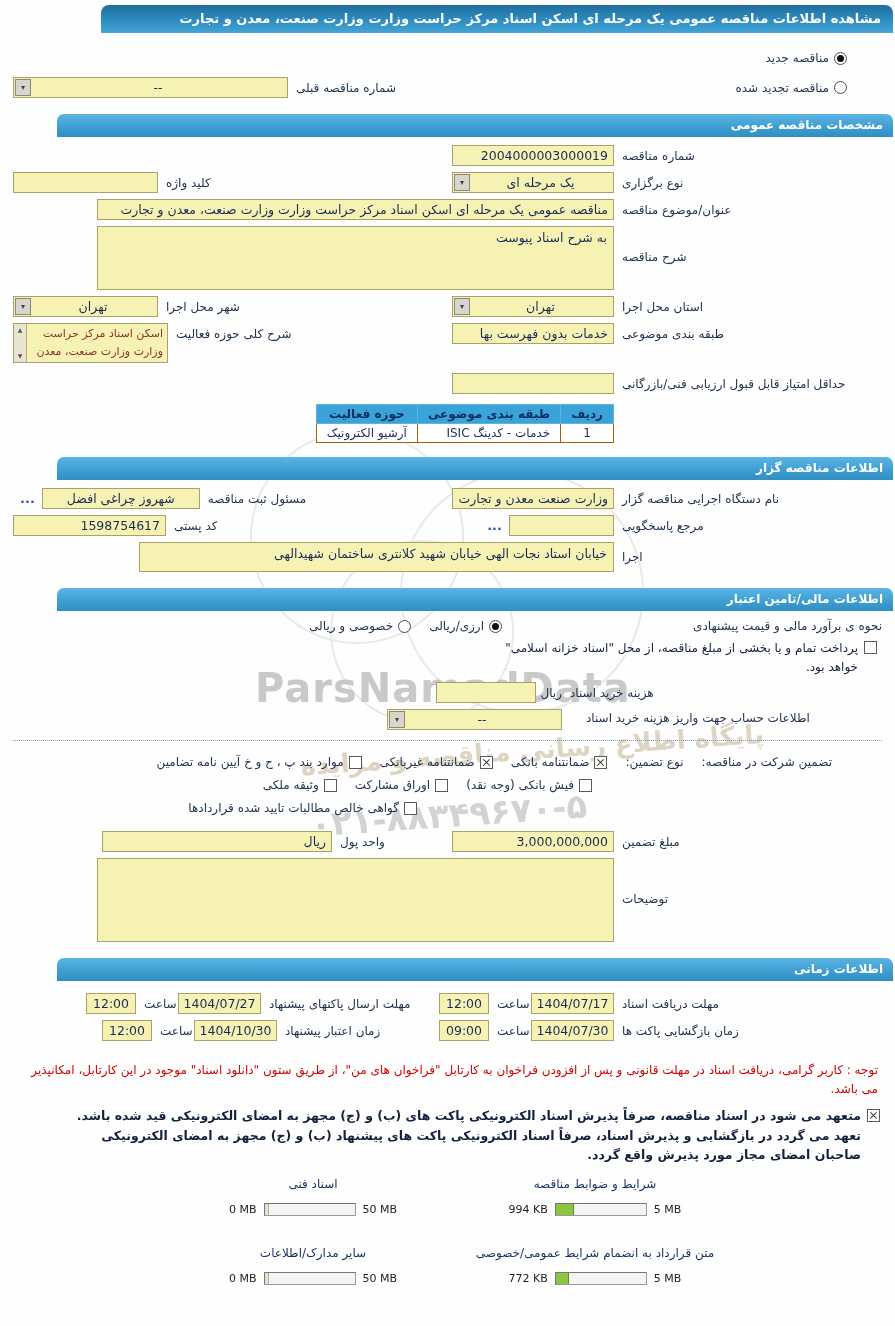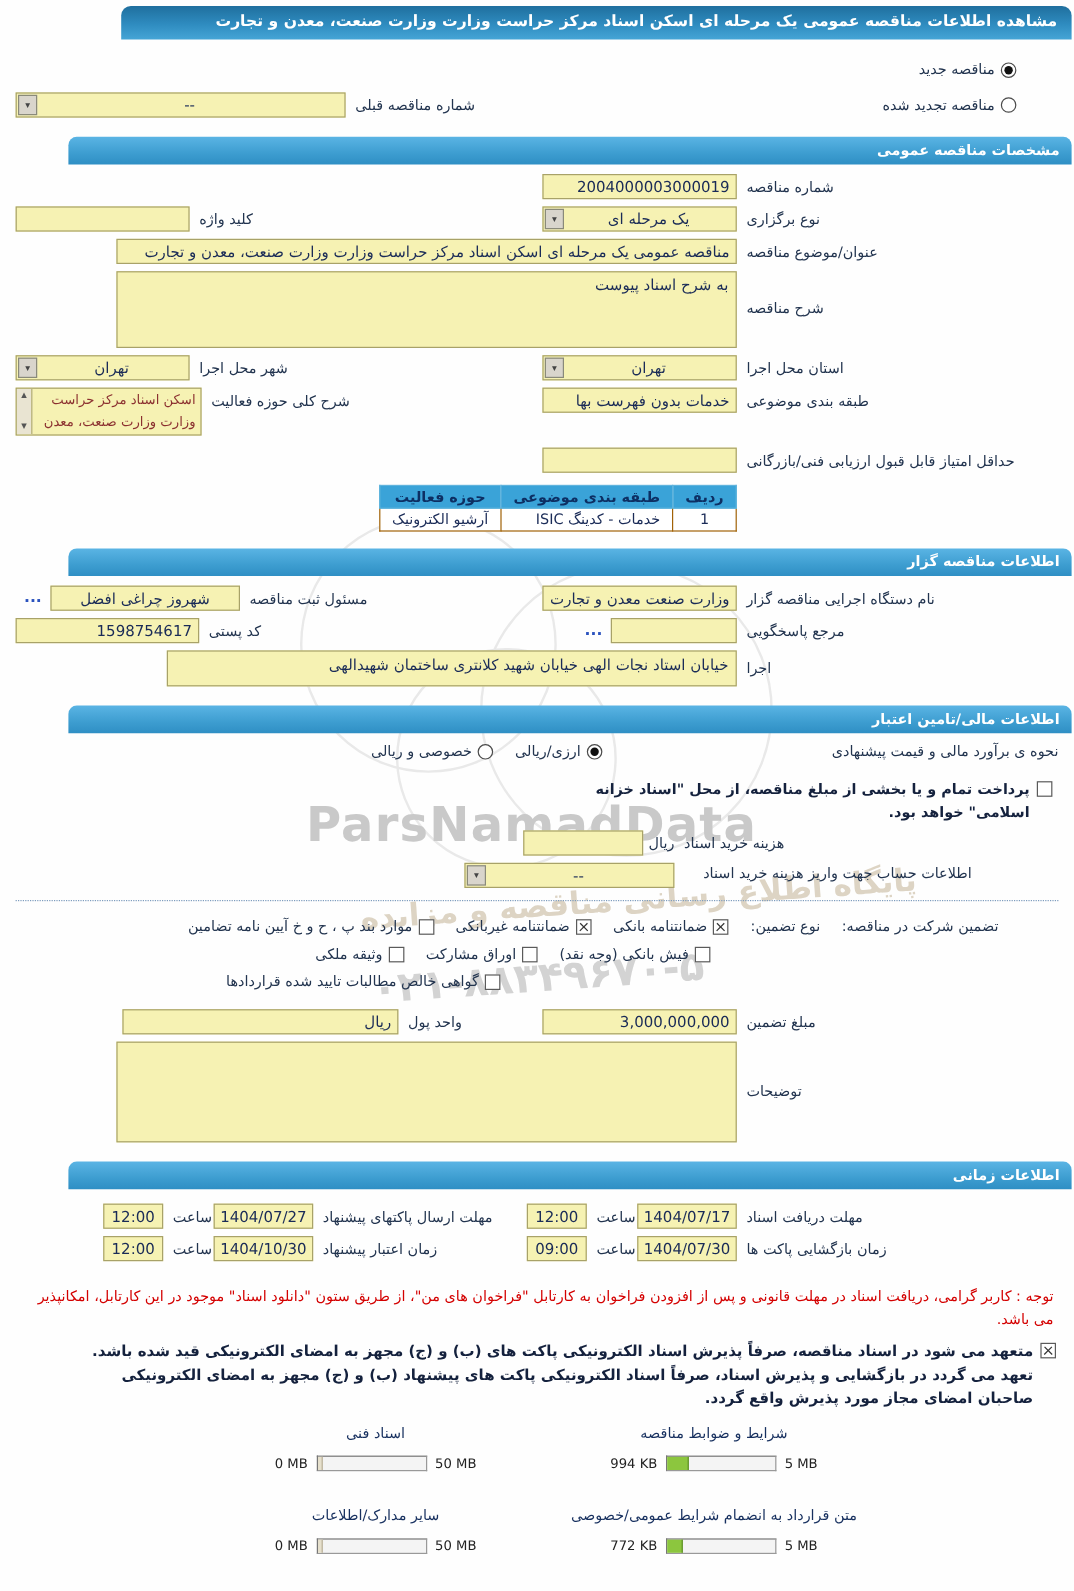--- a/index.html
+++ b/index.html
@@ -221,21 +221,21 @@
     <div class="secbar">اطلاعات مالی/تامین اعتبار</div>
     <div class="sec">
       <div class="row">
         <span class="lb lb-est">نحوه ی برآورد مالی و قیمت پیشنهادی</span>
         <span class="rd checked"></span>
         <span class="opt-lb">ارزی/ریالی</span>
         <span class="g-gap"></span>
         <span class="rd"></span>
         <span class="opt-lb">خصوصی و ریالی</span>
       </div>
-      <div class="row top" style="margin-top:16px;padding-right:5px;font-weight:bold;">
+      <div class="row top" style="margin-top:6px;padding-right:5px;">
         <span class="cb" style="margin-top:2px;"></span>
         <div class="treasury-text">پرداخت تمام و یا بخشی از مبلغ مناقصه، از محل "اسناد خزانه اسلامی" خواهد بود.</div>
       </div>
       <div class="row">
         <span class="lb lb-fee">هزینه خرید اسناد</span>
         <span class="lb" style="padding-left:4px;">ریال</span>
         <div class="in w100"></div>
       </div>
       <div class="row top">
         <span class="lb lb-acc">اطلاعات حساب جهت واریز هزینه خرید اسناد</span>
@@ -298,21 +298,21 @@
         <span class="lb lb-sub" style="width:178px;">مهلت ارسال پاکتهای پیشنهاد</span>
         <div class="in num ctr w83">1404/07/27</div>
         <span class="lb lb-sub" style="width:42px;">ساعت</span>
         <div class="in num ctr w50">12:00</div>
       </div>
       <div class="row">
         <span class="lb lb-main">زمان بازگشایی پاکت ها</span>
         <div class="in num ctr w83">1404/07/30</div>
         <span class="lb lb-sub" style="width:42px;">ساعت</span>
         <div class="in num ctr w50">09:00</div>
-        <span class="lb lb-sub" style="width:178px;">زمان اعتبار پیشنهاد</span>
+        <span class="lb lb-sub" style="width:162px;">زمان اعتبار پیشنهاد</span>
         <div class="in num ctr w83">1404/10/30</div>
         <span class="lb lb-sub" style="width:42px;">ساعت</span>
         <div class="in num ctr w50">12:00</div>
       </div>
     </div>
 
     <div class="sec">
       <div class="notice">توجه : کاربر گرامی، دریافت اسناد در مهلت قانونی و پس از افزودن فراخوان به کارتابل "فراخوان های من"، از طریق ستون "دانلود اسناد" موجود در این کارتابل، امکانپذیر می باشد.</div>
       <div class="commit">
         <span class="cb checked" style="margin-top:3px;"></span>

